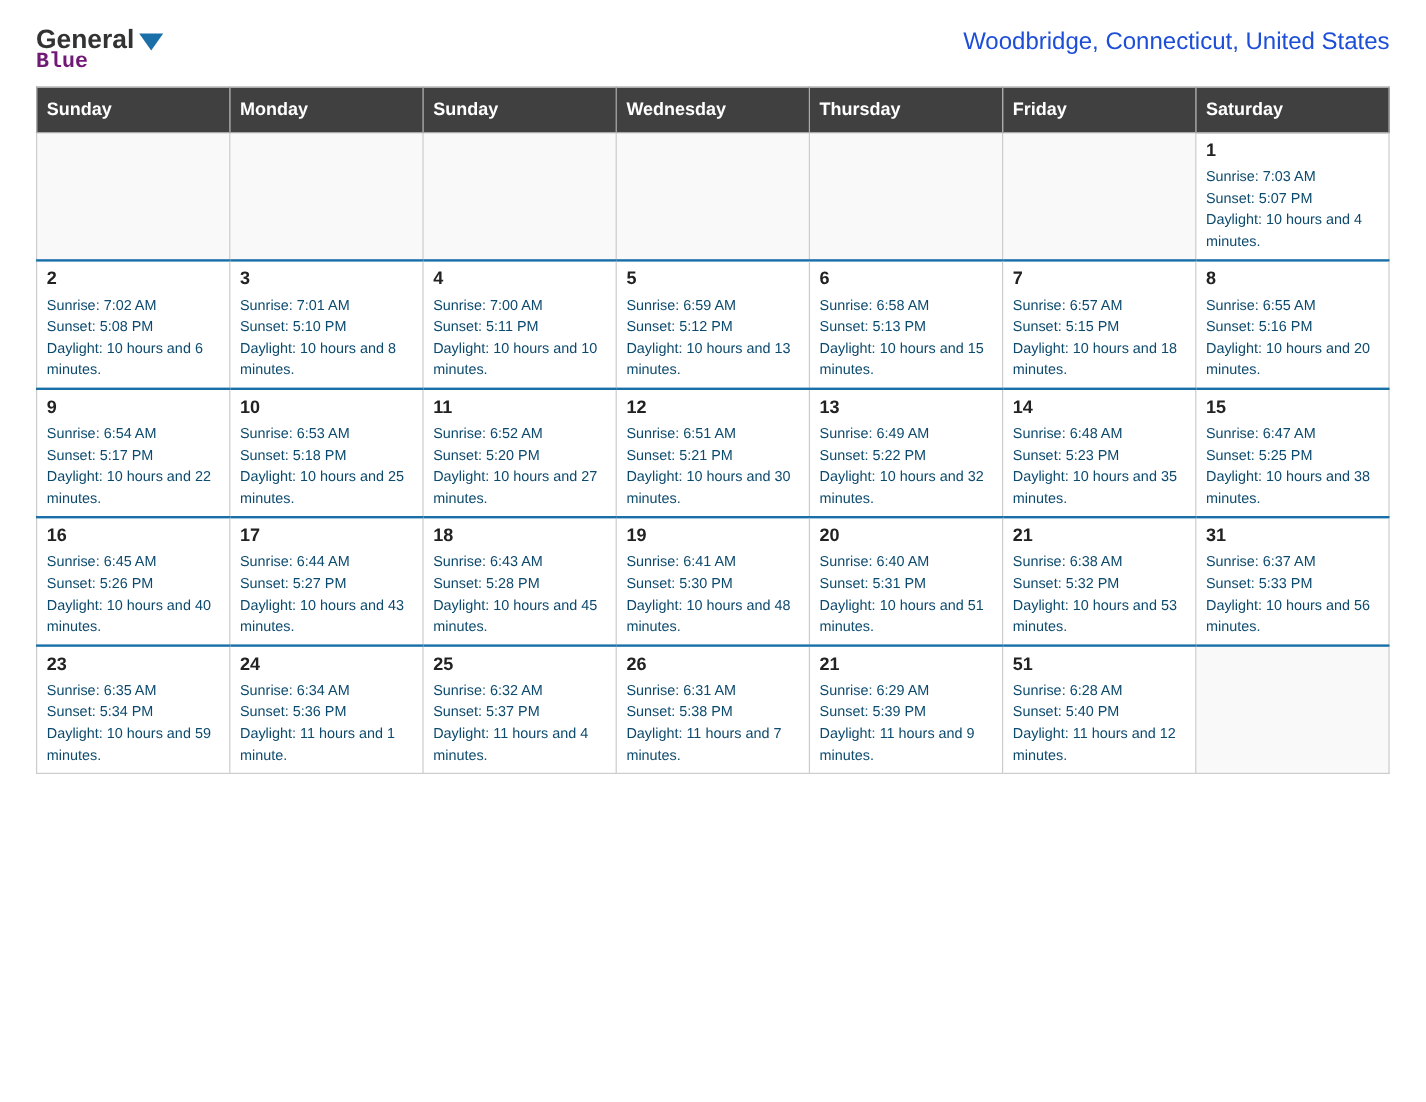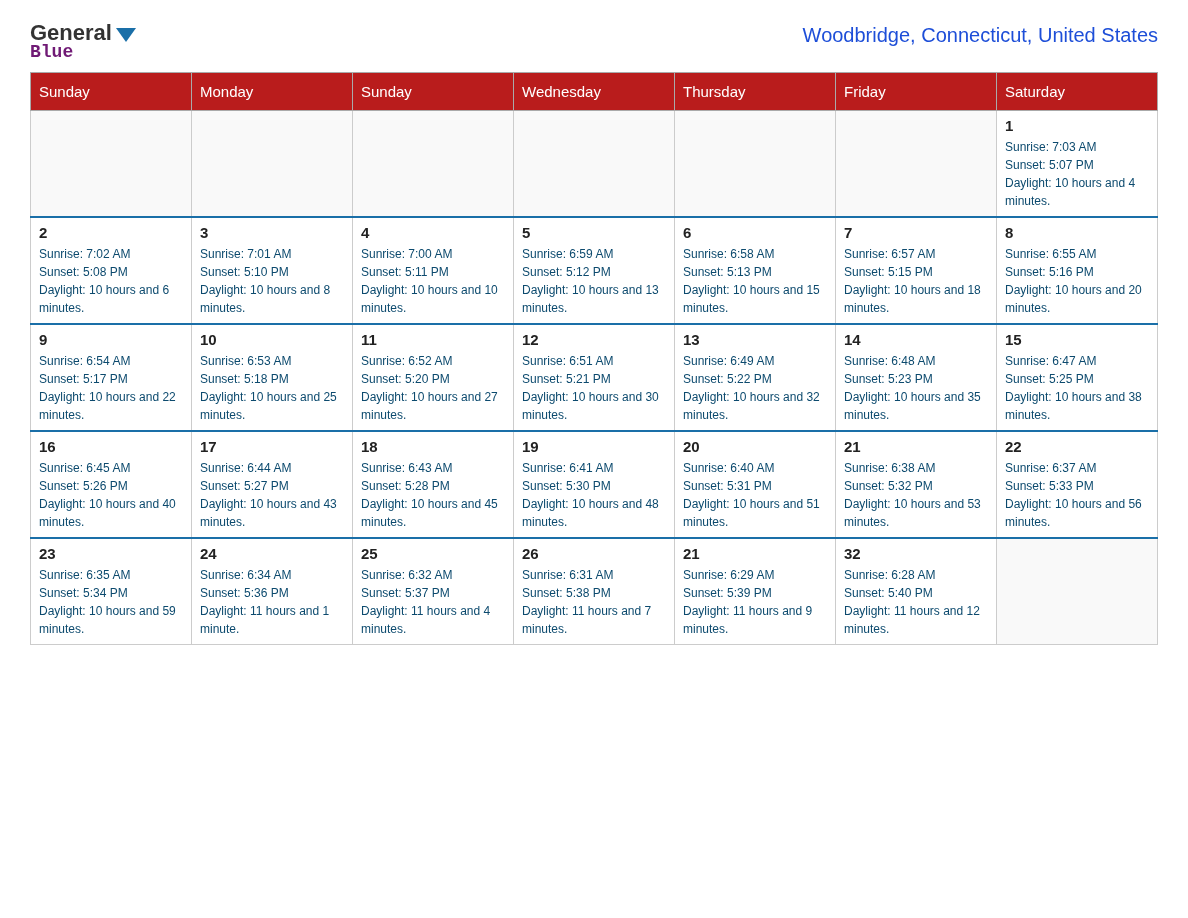--- a/index.html
+++ b/index.html
@@ -58,24 +58,24 @@
       font-size: 20px;
       color: #1d4ed8;
       margin-top: 4px;
     }
     .calendar {
       width: 100%;
       border-collapse: collapse;
       margin-top: 10px;
     }
     .calendar th {
-      background-color: #b91c1c;
+      background-color: #404040;
       color: #fff;
       font-size: 15px;
-      font-weight: normal;
+      font-weight: bold;
       padding: 10px 8px;
       text-align: left;
       border: 1px solid #aaa;
     }
     .calendar td {
       border: 1px solid #ccc;
       vertical-align: top;
       padding: 6px 8px;
       width: 14.28%;
       min-height: 100px;
@@ -221,21 +221,21 @@
         </td>
         <td>
           <span class="day-number">20</span>
           <div class="day-info">Sunrise: 6:40 AM<br>Sunset: 5:31 PM<br>Daylight: 10 hours and 51 minutes.</div>
         </td>
         <td>
           <span class="day-number">21</span>
           <div class="day-info">Sunrise: 6:38 AM<br>Sunset: 5:32 PM<br>Daylight: 10 hours and 53 minutes.</div>
         </td>
         <td>
-          <span class="day-number">22</span>
+          <span class="day-number">31</span>
           <div class="day-info">Sunrise: 6:37 AM<br>Sunset: 5:33 PM<br>Daylight: 10 hours and 56 minutes.</div>
         </td>
       </tr>
       <tr class="row-divider">
         <td>
           <span class="day-number">23</span>
           <div class="day-info">Sunrise: 6:35 AM<br>Sunset: 5:34 PM<br>Daylight: 10 hours and 59 minutes.</div>
         </td>
         <td>
           <span class="day-number">24</span>
@@ -247,19 +247,19 @@
         </td>
         <td>
           <span class="day-number">26</span>
           <div class="day-info">Sunrise: 6:31 AM<br>Sunset: 5:38 PM<br>Daylight: 11 hours and 7 minutes.</div>
         </td>
         <td>
           <span class="day-number">21</span>
           <div class="day-info">Sunrise: 6:29 AM<br>Sunset: 5:39 PM<br>Daylight: 11 hours and 9 minutes.</div>
         </td>
         <td>
-          <span class="day-number">32</span>
+          <span class="day-number">51</span>
           <div class="day-info">Sunrise: 6:28 AM<br>Sunset: 5:40 PM<br>Daylight: 11 hours and 12 minutes.</div>
         </td>
         <td class="empty-cell"></td>
       </tr>
     </tbody>
 </table>
 
 </body></html>

